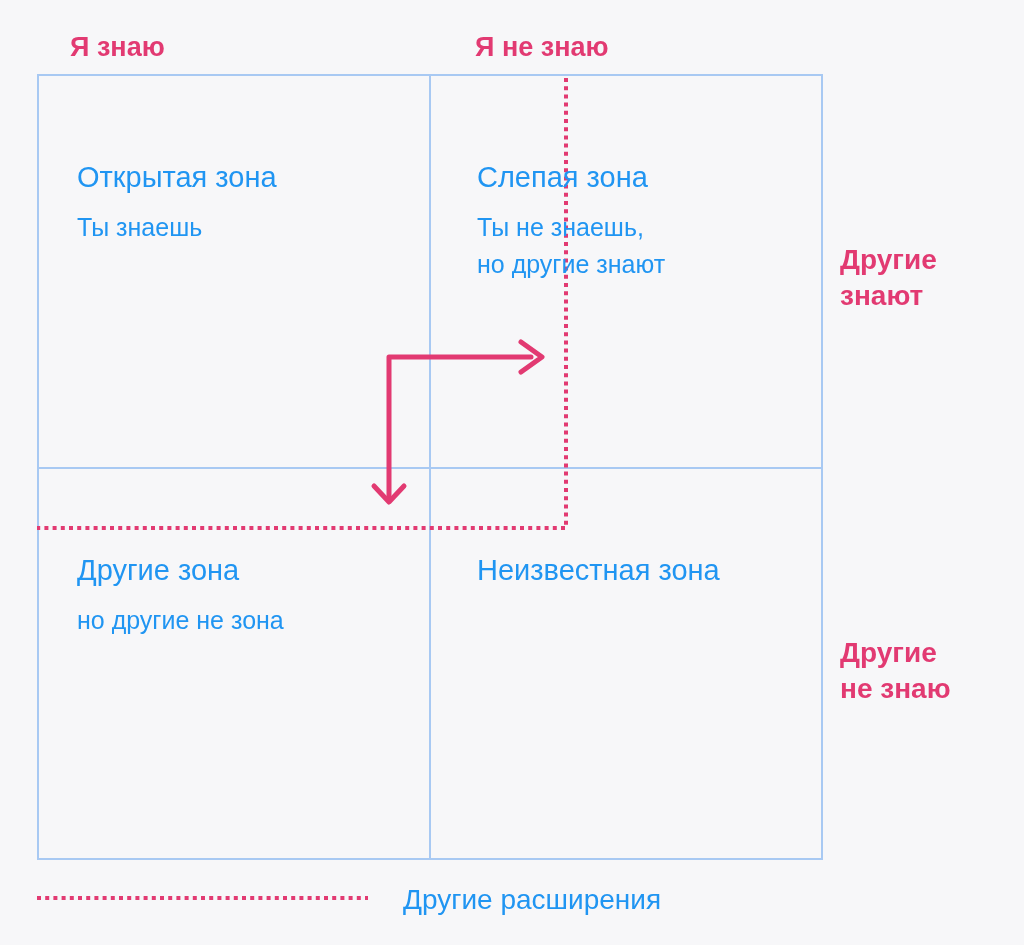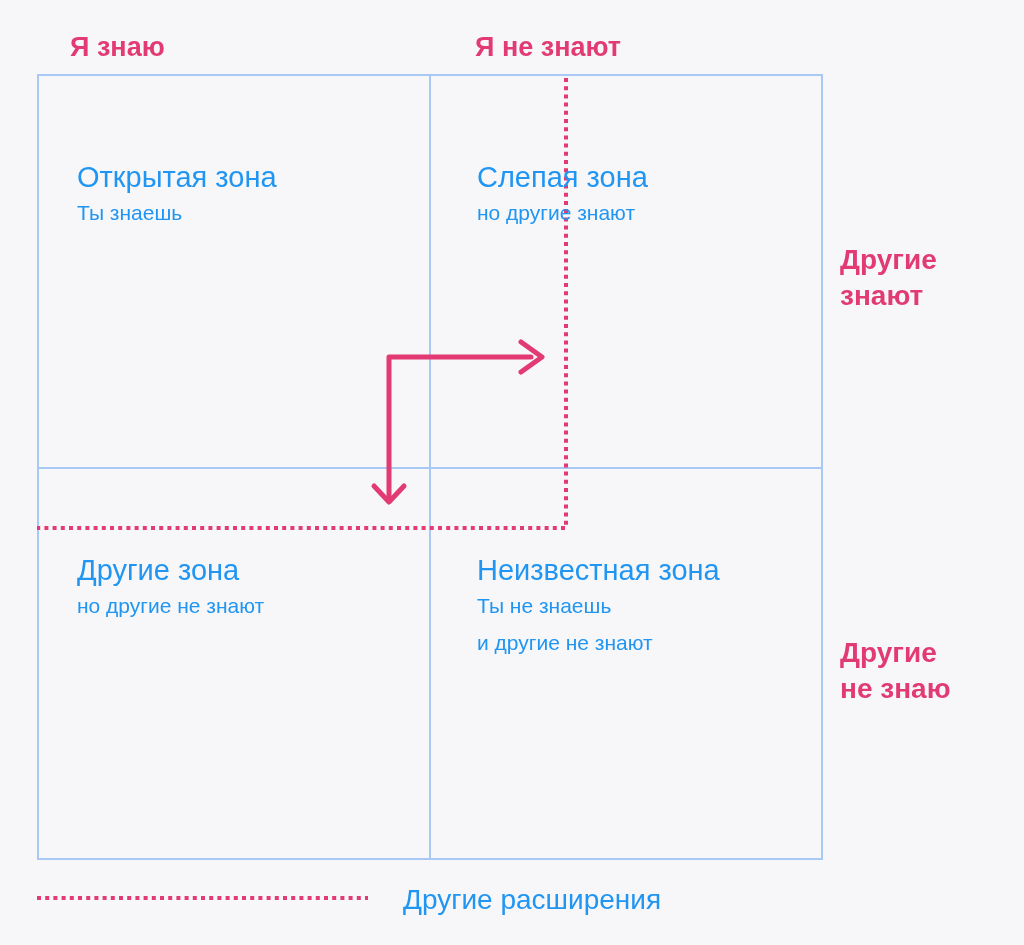--- a/index.html
+++ b/index.html
@@ -62,21 +62,22 @@
   }
   .side-label span { display: block; }
   .quadrant { z-index: 2; }
   .q-title {
     font-size: 29px;
     font-weight: normal;
     color: var(--blue, #2095f2);
     line-height: 33px;
   }
   .q-desc {
-    font-size: 21px;
+    margin-top: 15px;
+    font-size: 25px;
     color: var(--blue, #2095f2);
     line-height: 37px;
   }
   .q-desc span { display: block; }
   .legend-label {
     left: 403px;
     top: 884px;
     font-size: 28px;
     color: var(--blue, #2095f2);
     line-height: 32px;
@@ -100,55 +101,52 @@
     <g>
       <path class="arrow-stroke" d="M 531 357 L 389 357 L 389 496"></path>
       <path class="arrow-stroke" d="M 521 342 L 542 357 L 521 372"></path>
       <path class="arrow-stroke" d="M 374 486 L 389 502 L 404 486"></path>
     </g>
 
     <line class="dotted-stroke" x1="37" y1="898" x2="368" y2="898"></line>
   </svg>
 
   <div class="txt top-label" style="left:70px">Я знаю</div>
-  <div class="txt top-label" style="left:475px">Я не знают</div>
+  <div class="txt top-label" style="left:475px">Я не знаю</div>
 
   <div class="txt side-label" style="top:242px">
     <span>Другие</span>
     <span>знают</span>
   </div>
   <div class="txt side-label" style="top:635px">
     <span>Другие</span>
     <span>не знаю</span>
   </div>
 
   <div class="txt quadrant" style="left:77px; top:161px">
     <div class="q-title">Открытая зона</div>
     <div class="q-desc">
       <span>Ты знаешь</span>
     </div>
   </div>
 
   <div class="txt quadrant" style="left:477px; top:161px">
     <div class="q-title">Слепая зона</div>
     <div class="q-desc">
+      <span>Ты не знаешь,</span>
       <span>но другие знают</span>
     </div>
   </div>
 
   <div class="txt quadrant" style="left:77px; top:554px">
     <div class="q-title">Другие зона</div>
     <div class="q-desc">
-      <span>но другие не знают</span>
+      <span>но другие не зона</span>
     </div>
   </div>
 
   <div class="txt quadrant" style="left:477px; top:554px">
     <div class="q-title">Неизвестная зона</div>
-    <div class="q-desc">
-      <span>Ты не знаешь</span>
-      <span>и другие не знают</span>
-    </div>
   </div>
 
   <div class="txt legend-label">Другие расширения</div>
 
 </div>
 
 </body></html>

